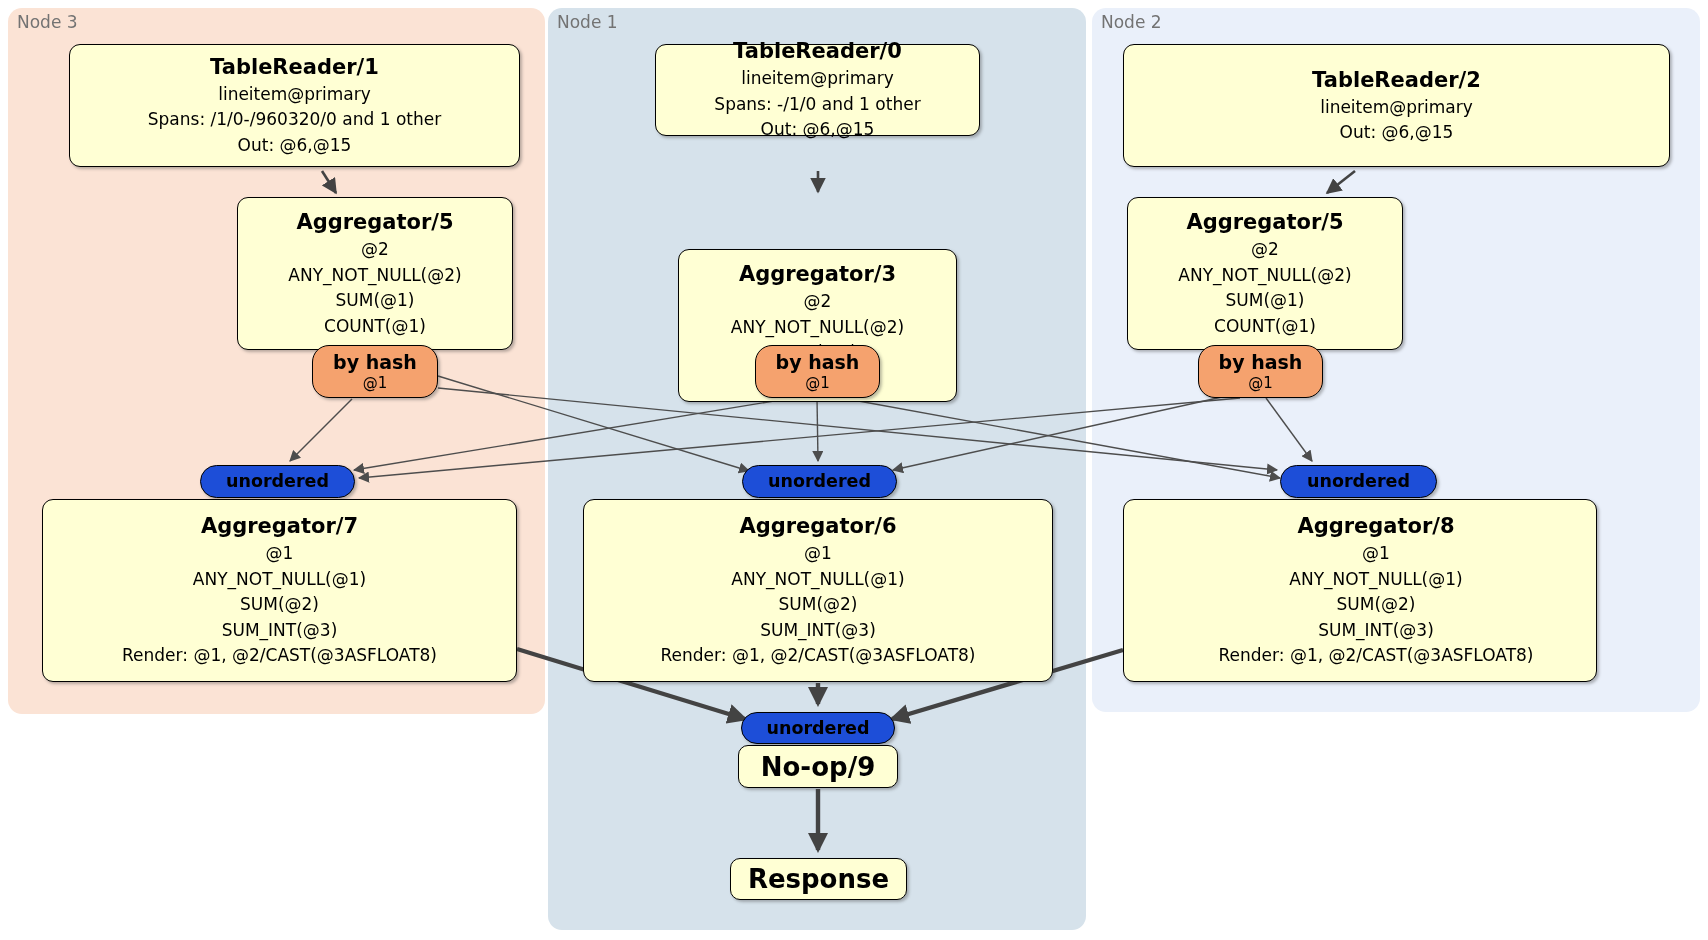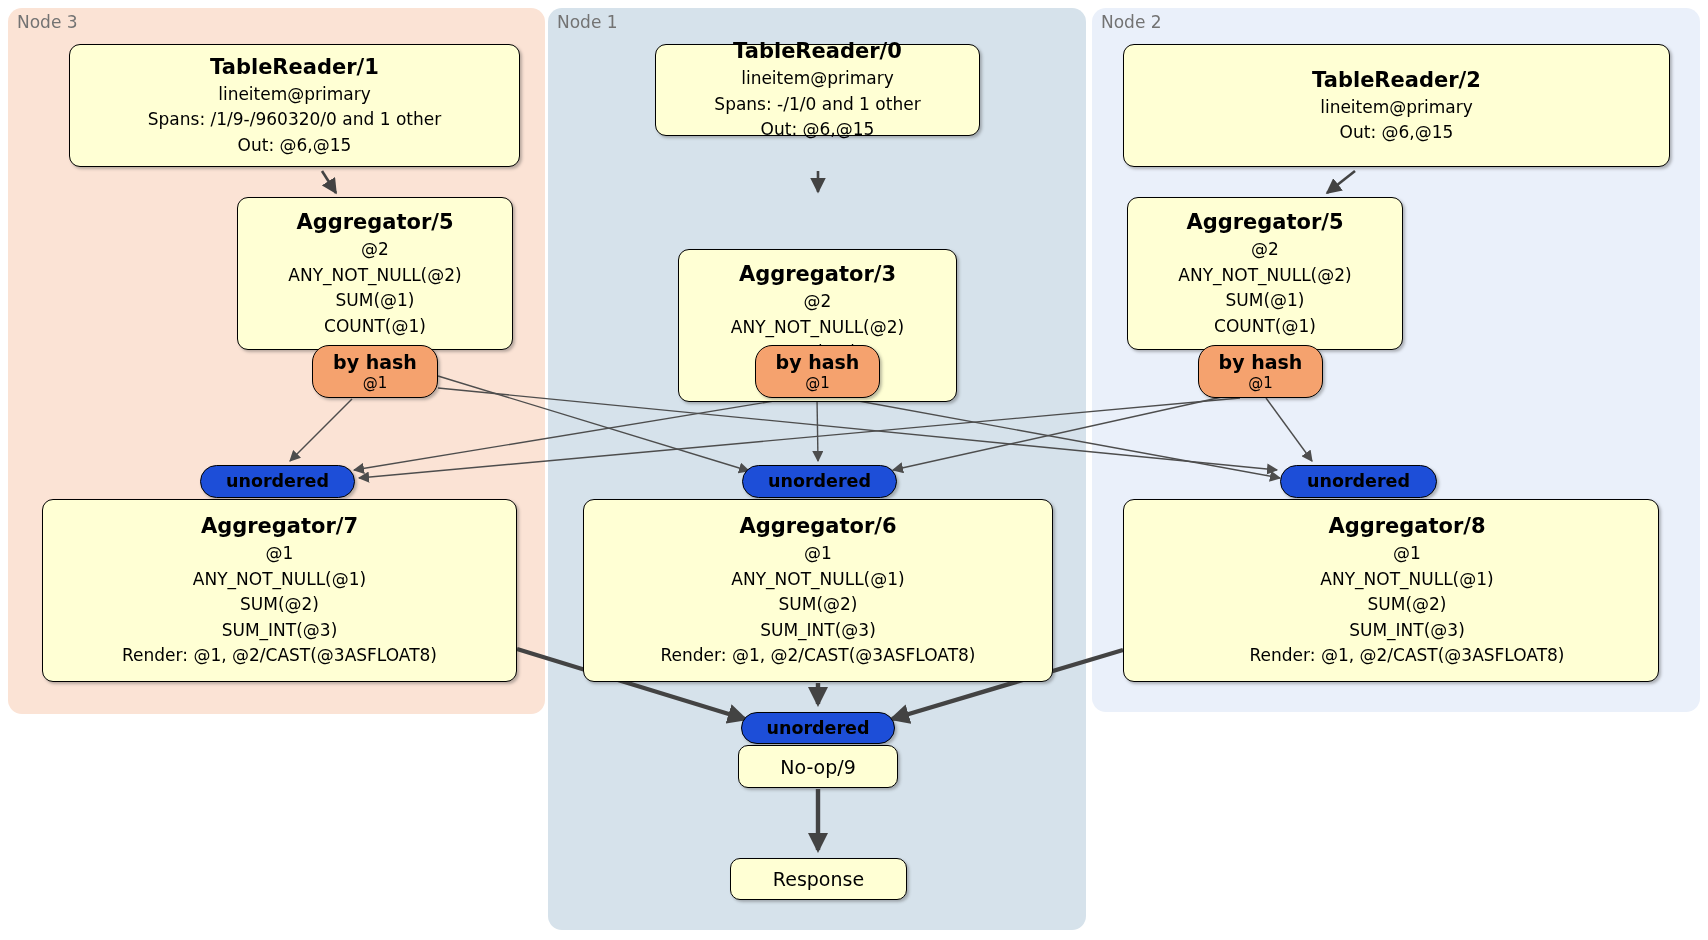--- a/index.html
+++ b/index.html
@@ -29,21 +29,21 @@
   .pill-hash{background:#f5a26e;border-radius:17px;}
   .pill-hash .pill-title{font-weight:bold;font-size:19px;line-height:23px;}
   .pill-hash .pill-sub{font-size:15px;line-height:18px;}
   .pill-sync{background:#1d4ed8;border-radius:17px;}
   .pill-sync .pill-title{font-weight:bold;font-size:17.5px;line-height:17px;}
 
   .endbox{
     position:absolute;box-sizing:border-box;
     background:#ffffd4;border:1.8px solid #000;border-radius:10px;
     display:flex;justify-content:center;align-items:center;
-    font-weight:normal;font-size:19px;box-shadow:2px 2px 3px rgba(60,60,60,.35);
+    font-weight:bold;font-size:26px;box-shadow:2px 2px 3px rgba(60,60,60,.35);
   }
 </style>
 </head>
 <body>
 
 <div id="canvas">
 
   <div class="region" style="left:8px;top:8px;width:537px;height:706px;background:#fbe3d5;">
     <div class="region-label">Node 3</div>
   </div>
@@ -84,21 +84,21 @@
     <path d="M517,649 L745,719" stroke="#434343" stroke-width="4.4" fill="none" marker-end="url(#arr-thick)"></path>
     <path d="M818,683 L818,704" stroke="#434343" stroke-width="4.4" fill="none" marker-end="url(#arr-thick)"></path>
     <path d="M1123,650 L892,719" stroke="#434343" stroke-width="4.4" fill="none" marker-end="url(#arr-thick)"></path>
 
     <path d="M818,789 L818,850" stroke="#434343" stroke-width="4.4" fill="none" marker-end="url(#arr-thick)"></path>
   </svg>
 
   <div class="pbox" style="left:69px;top:44px;width:451px;height:123px;">
     <div class="pbox-title">TableReader/1</div>
     <div class="pbox-line">lineitem@primary</div>
-    <div class="pbox-line">Spans: /1/9-/960320/0 and 1 other</div>
+    <div class="pbox-line">Spans: /1/0-/960320/0 and 1 other</div>
     <div class="pbox-line">Out: @6,@15</div>
   </div>
   <div class="pbox" style="left:237px;top:197px;width:276px;height:153px;">
     <div class="pbox-title">Aggregator/5</div>
     <div class="pbox-line">@2</div>
     <div class="pbox-line">ANY_NOT_NULL(@2)</div>
     <div class="pbox-line">SUM(@1)</div>
     <div class="pbox-line">COUNT(@1)</div>
   </div>
   <div class="pill pill-hash" style="left:312px;top:345px;width:126px;height:53px;">
@@ -158,21 +158,21 @@
     <div class="pbox-line">SUM(@1)</div>
     <div class="pbox-line">COUNT(@1)</div>
   </div>
   <div class="pill pill-hash" style="left:1198px;top:345px;width:125px;height:53px;">
     <div class="pill-title">by hash</div>
     <div class="pill-sub">@1</div>
   </div>
   <div class="pill pill-sync" style="left:1280px;top:465px;width:157px;height:33px;">
     <div class="pill-title">unordered</div>
   </div>
-  <div class="pbox" style="left:1123px;top:499px;width:536px;height:183px;padding-left:32px;">
+  <div class="pbox" style="left:1123px;top:499px;width:474px;height:183px;padding-left:32px;">
     <div class="pbox-title">Aggregator/8</div>
     <div class="pbox-line">@1</div>
     <div class="pbox-line">ANY_NOT_NULL(@1)</div>
     <div class="pbox-line">SUM(@2)</div>
     <div class="pbox-line">SUM_INT(@3)</div>
     <div class="pbox-line">Render: @1, @2/CAST(@3ASFLOAT8)</div>
   </div>
 
   <div class="pill pill-sync" style="left:741px;top:712px;width:154px;height:32px;">
     <div class="pill-title">unordered</div>

